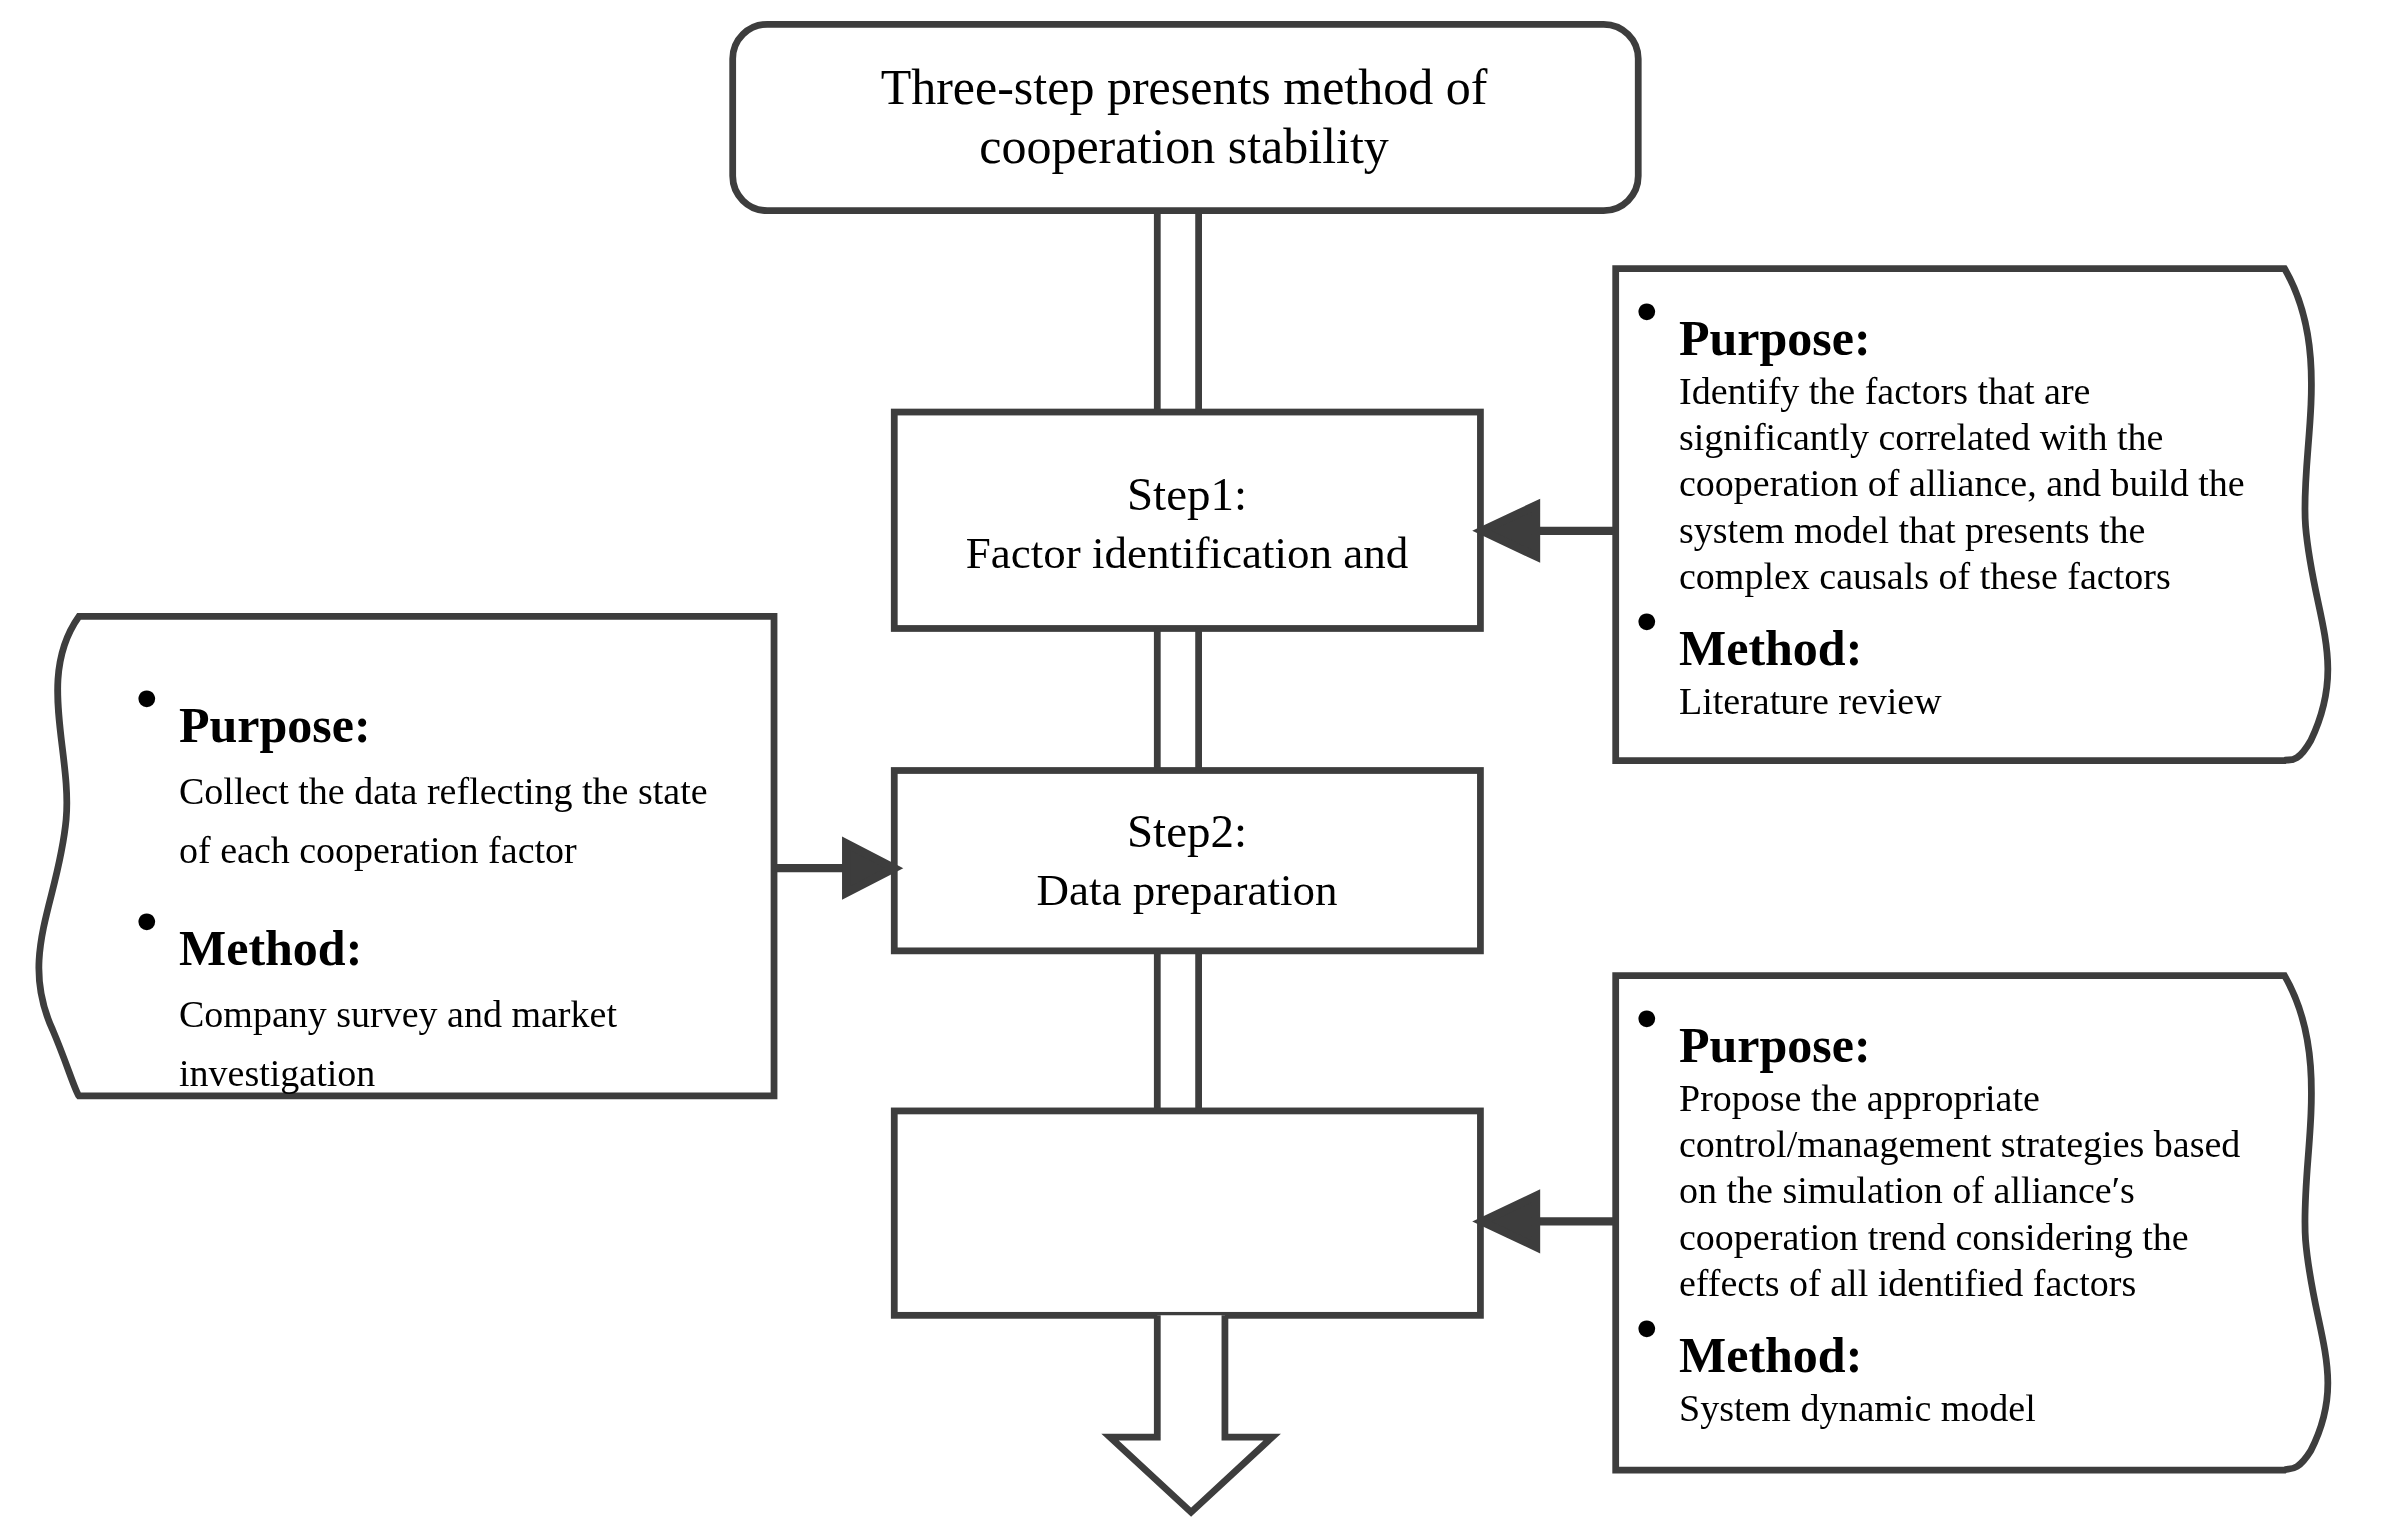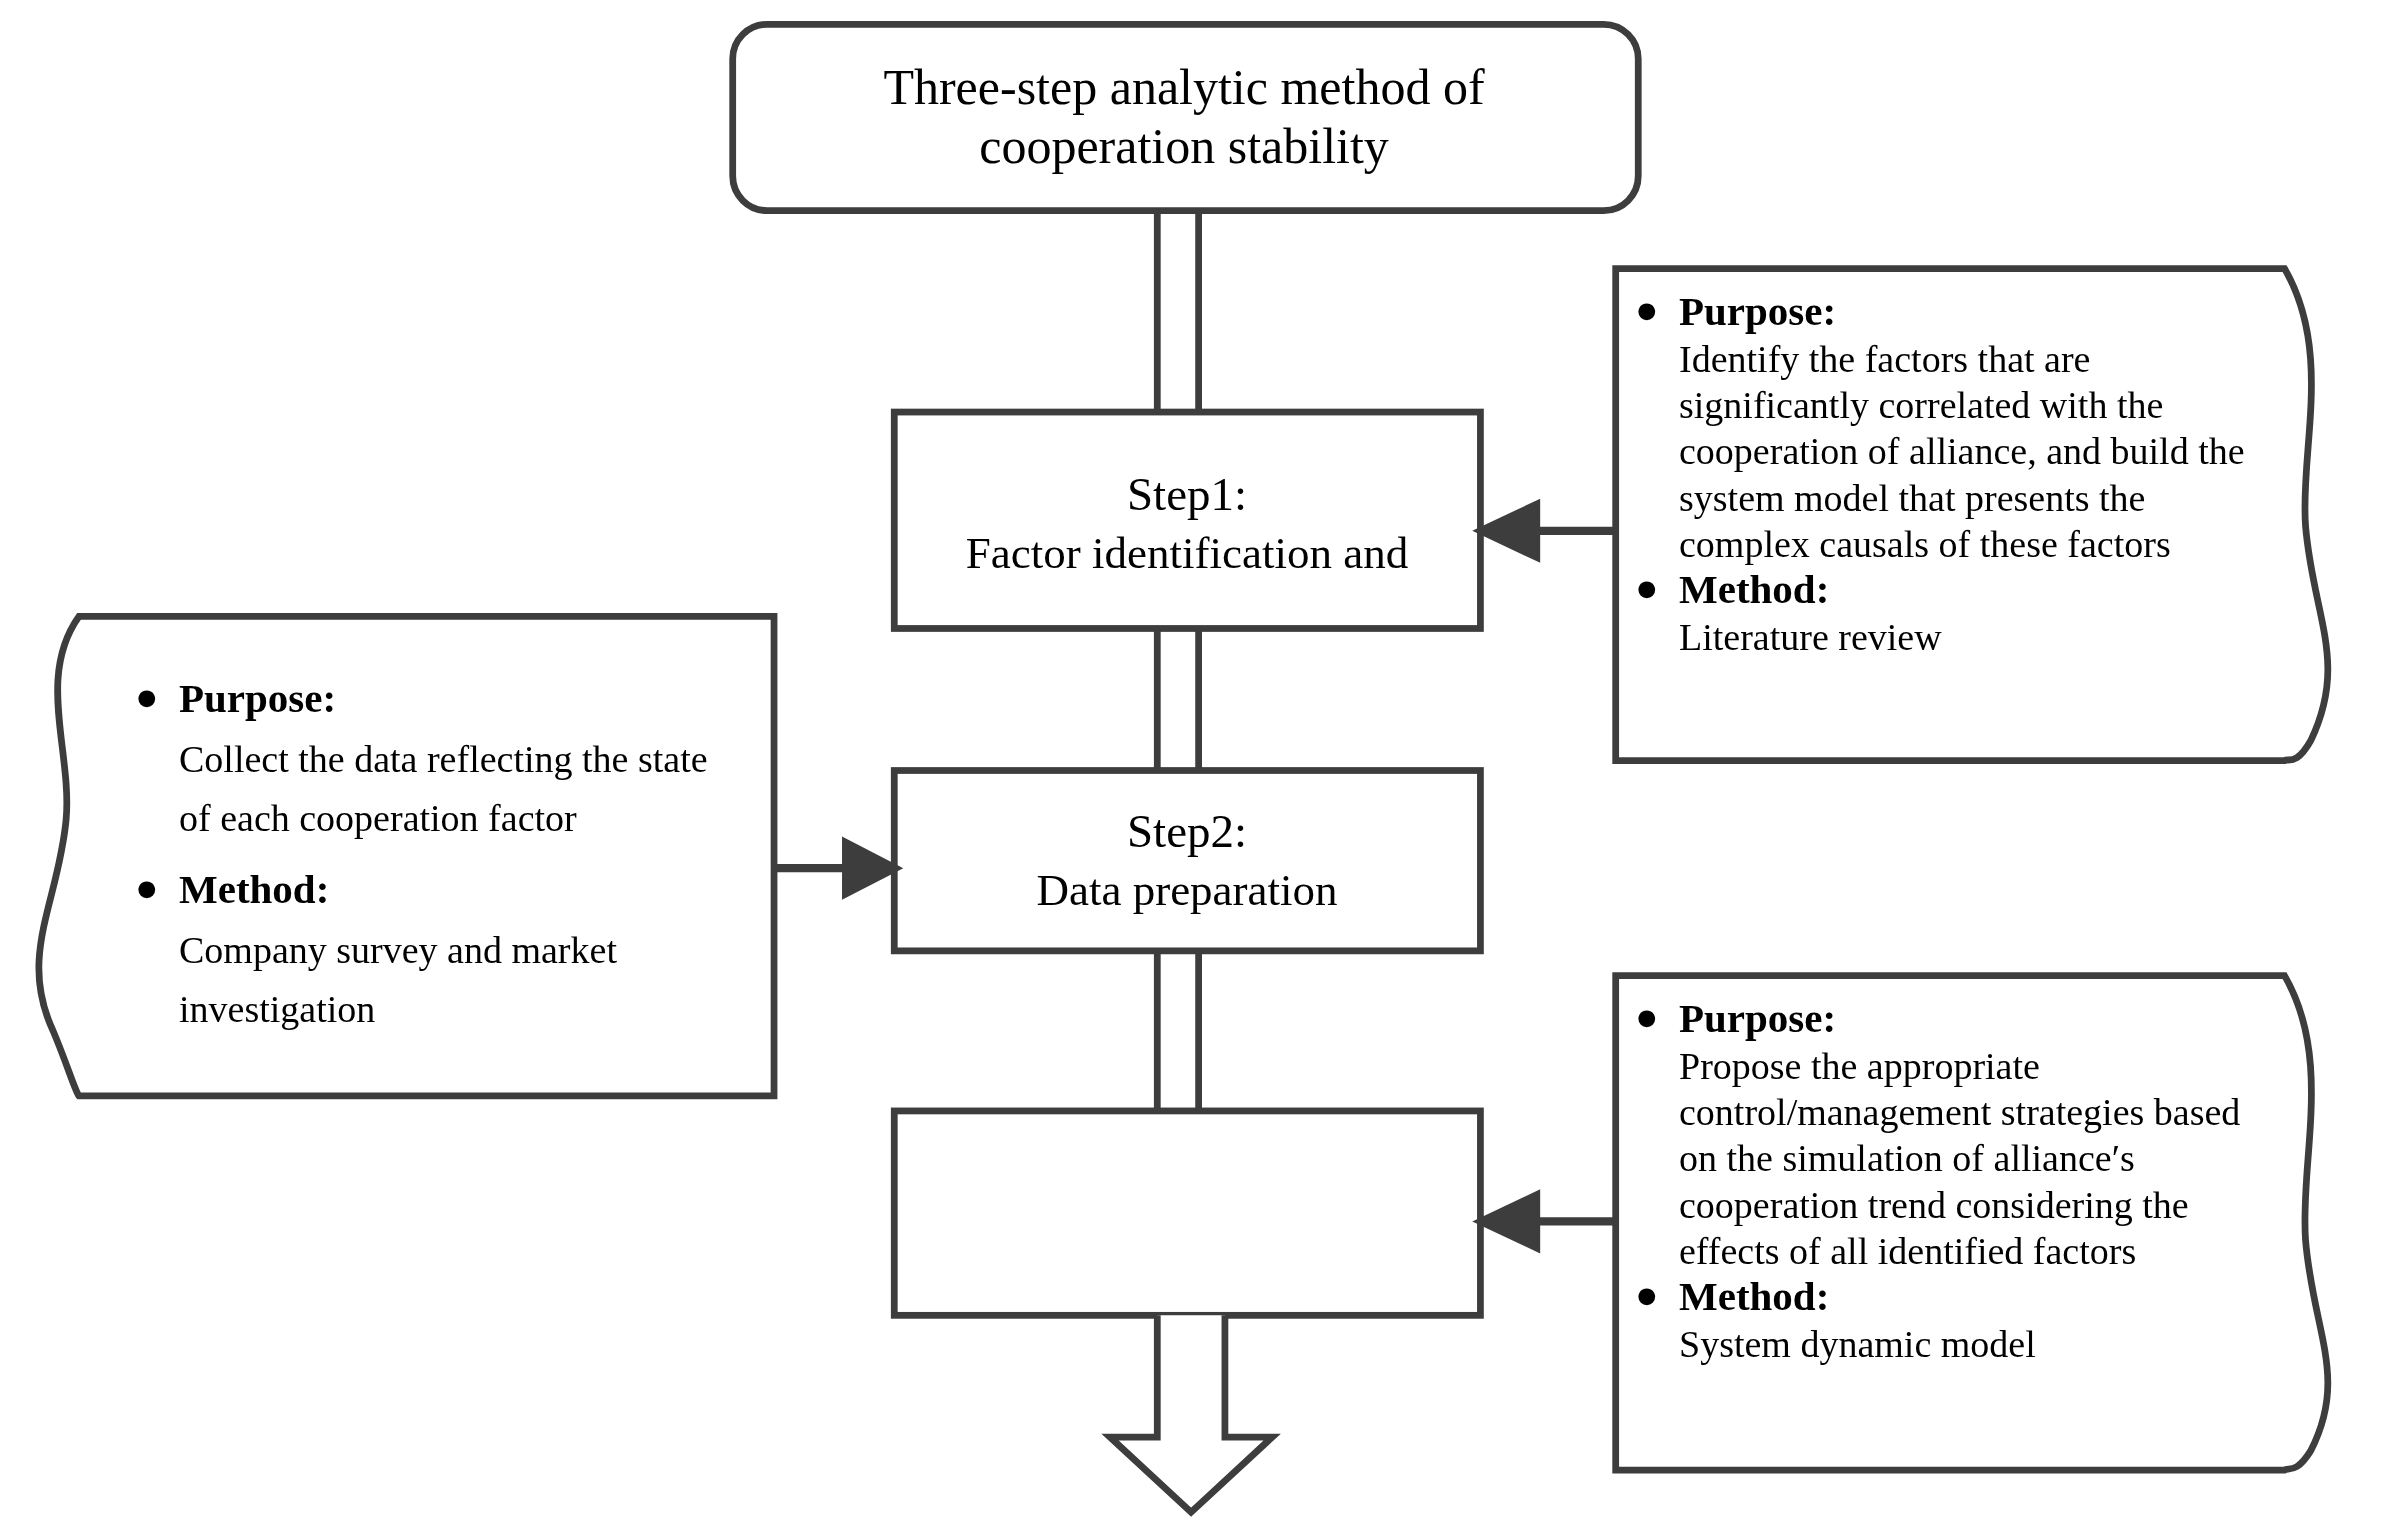--- a/index.html
+++ b/index.html
@@ -66,23 +66,24 @@
   }
   .callout .dot{
     flex:0 0 auto;
     width:32px;
     font-size:39px;
     line-height:1.1;
     text-align:left;
   }
   .callout .lbl{
     font-weight:bold;
-    font-size:41px;
+    font-size:50px;
     line-height:1.1;
     padding-left:12px;
+    margin-top:22px;
   }
   .callout .body{
     padding-left:44px;
     font-size:38px;
     line-height:1.22;
   }
   .callout-right .body{ line-height:1.22; }
   .callout-left  .body{ line-height:1.55; }
   .callout-left  .bullet-row{ margin-bottom:9px; }
   .callout-left  .body{ margin-bottom:19.5px; }
@@ -142,21 +143,21 @@
 
       <line x1="1032" y1="1155" x2="1140" y2="1155"></line>
       <polygon points="1190,1155 1126,1122 1126,1188"></polygon>
 
       <line x1="2148" y1="1625" x2="2020" y2="1625"></line>
       <polygon points="1972,1625 2044,1591 2044,1659"></polygon>
     </g>
   </svg>
 
   <div class="txt title-box-text">
-    <span>Three-step analytic method of</span>
+    <span>Three-step presents method of</span>
     <span>cooperation stability</span>
   </div>
 
   <div class="txt step-text step1-text">
     <span class="step-head">Step1:</span>
     <span class="step-sub">Factor identification and</span>
   </div>
 
   <div class="txt step-text step2-text">
     <span class="step-head">Step2:</span>

